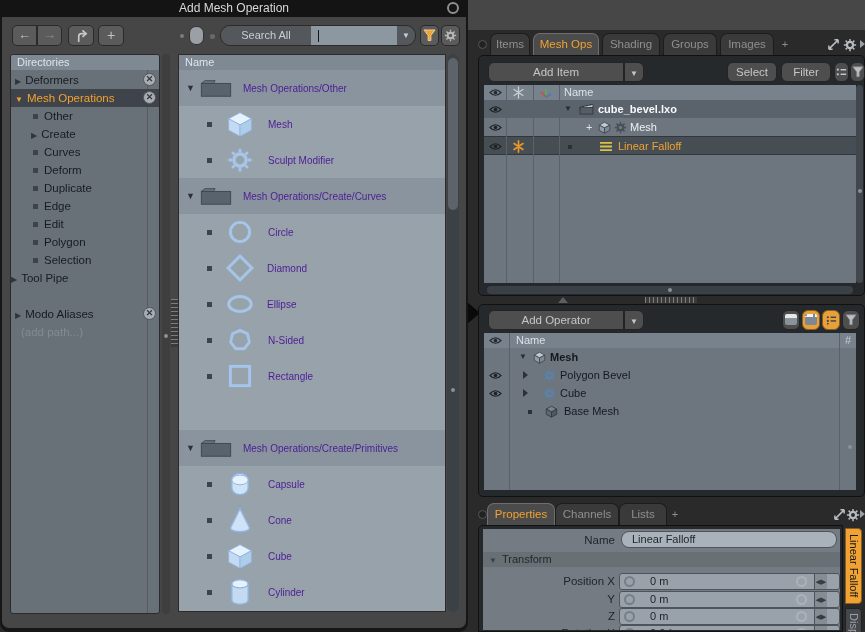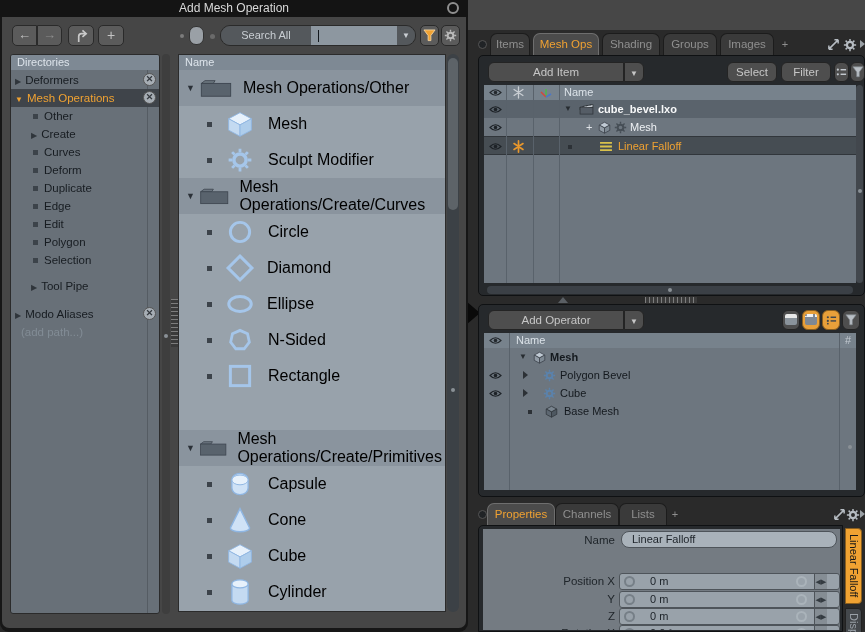--- a/index.html
+++ b/index.html
@@ -21,21 +21,21 @@
   .drow{position:absolute;left:0;width:148px;height:18px;line-height:18px;color:#171c21;
         font-size:11.5px;white-space:nowrap}
   .drow.sel{background:#3f444a;color:#f0a232}
   .xb{position:absolute;right:3px;top:2px;width:13px;height:13px;background:#a6adb4;border:1px solid #555;
       border-radius:7px;color:#33383e;font-size:9px;line-height:11px;text-align:center;font-weight:bold}
   .sq{display:inline-block;width:5px;height:5px;background:#3c434a;margin:0 6px 1px 0}
   .arr{font-size:8px;color:#2f353b;margin-right:4px}
   .namep{left:178px;top:54px;width:268px;height:558px;background:#98a2ab;border:1px solid #2b2b2b;overflow:hidden}
   .mrow{position:absolute;left:0;width:266px;height:36px;display:flex;align-items:center}
   .mrow.fold{background:#8a949e}
-  .mlabel{color:#000000;font-size:16px}
+  .mlabel{color:#4c1d95;font-size:10px}
   
   .tab{height:22px;border:1px solid #1c1c1c;border-bottom:none;border-radius:7px 7px 0 0;
        background:#3a3a3a;color:#8f8f8f;text-align:center;line-height:20px;font-size:11.5px}
   .tab.active{background:#4b4b4b;color:#f0a232;border-color:#6e6e6e}
   .frame{background:#26292c;border:1px solid #0f1113;border-radius:5px}
   .btn{background:#4e4e4e;border:1px solid #242424;border-radius:6px;color:#c6c6c6;
        text-align:center;font-size:11.5px;line-height:18px;height:20px}
   .lhead{background:#77828c;color:#dbe2e8;line-height:15px}
   .trow{position:absolute;left:0;right:0;height:18px;line-height:18px;color:#eef1f4}
   .vline{position:absolute;width:1px;background:#59626b}
@@ -318,20 +318,23 @@
           <path d="M16 2v5M16 25v5M2 16h5M25 16h5M6 6l3.6 3.6M22.4 22.4 26 26M26 6l-3.6 3.6M9.6 22.4 6 26" stroke="#b6bcc2" stroke-width="3.4"></path>
         </svg>
       </span>
     <span style="margin-bottom:7px;width:0;height:0;border-top:4px solid transparent;border-bottom:4px solid transparent;border-left:5px solid #9aa0a5"></span>
   </div>
 
   <div class="t frame" style="left:478px;top:525px;width:365px;height:107px;border-radius:5px 0 0 0">
     <div class="t" style="left:4px;top:3px;width:357px;height:101px;background:#747b82;overflow:hidden">
       <div class="pfl" style="left:0;top:3px;width:132px">Name</div>
       <div class="pfv" style="left:138px;top:2px;width:216px;background:#a9b2ba;border-radius:8px;padding-left:10px">Linear Falloff</div>
+      <div class="t" style="left:0;top:23px;width:357px;height:15px;background:#686f75;color:#23282d;line-height:15px">
+        <span style="font-size:8px;margin:0 5px 0 6px;color:#3a4046">▼</span><span>Transform</span>
+      </div>
 
       <div>
         <div class="pfl" style="left:0;top:44px;width:132px">Position X</div>
         <div class="pfv" style="left:136px;top:44px;width:221px">
           <span class="ring" style="left:4px"></span>
           <span class="t" style="left:30px">0 m</span>
           <span class="ring" style="left:176px;border-color:#aab3ba"></span>
           <span class="t" style="left:194px;top:0;bottom:0;width:13px;background:#858d94;border-left:1px solid #4e545a;color:#343b41;font-size:7px;text-align:center;line-height:15px">◀▶</span>
         </div>
       </div>
@@ -415,21 +418,21 @@
       <div class="drow sel" style="top:34px"><span style="margin-left:4px;color:#f0a232" class="arr">▼</span><span>Mesh Operations</span><span class="xb">✕</span></div>
       <div class="drow" style="top:70px;padding-left:20px"><span class="arr">▶</span><span>Create</span></div>
       <div class="drow" style="top:52px;padding-left:22px"><span class="sq"></span><span>Other</span></div>
       <div class="drow" style="top:88px;padding-left:22px"><span class="sq"></span><span>Curves</span></div>
       <div class="drow" style="top:106px;padding-left:22px"><span class="sq"></span><span>Deform</span></div>
       <div class="drow" style="top:124px;padding-left:22px"><span class="sq"></span><span>Duplicate</span></div>
       <div class="drow" style="top:142px;padding-left:22px"><span class="sq"></span><span>Edge</span></div>
       <div class="drow" style="top:160px;padding-left:22px"><span class="sq"></span><span>Edit</span></div>
       <div class="drow" style="top:178px;padding-left:22px"><span class="sq"></span><span>Polygon</span></div>
       <div class="drow" style="top:196px;padding-left:22px"><span class="sq"></span><span>Selection</span></div>
-      <div class="drow" style="top:222px;padding-left:20px"><span class="arr">▶</span><span>Tool Pipe</span></div>
+      <div class="drow" style="top:214px;"><span class="arr">▶</span><span>Tool Pipe</span></div>
       <div class="drow" style="top:250px"><span style="margin-left:4px" class="arr">▶</span><span>Modo Aliases</span><span class="xb">✕</span></div>
       <div class="drow" style="top:268px;padding-left:10px;color:#828c95"><span>(add path...)</span></div>
     </div>
 
     <div class="t" style="left:162px;top:54px;width:8px;height:560px;background:#3e3e3e;border-radius:4px">
       <div class="dot" style="left:2px;top:280px"></div>
     </div>
     <div class="t ridge" style="left:171px;top:299px;width:7px;height:48px"></div>
 
     <div class="t namep">

